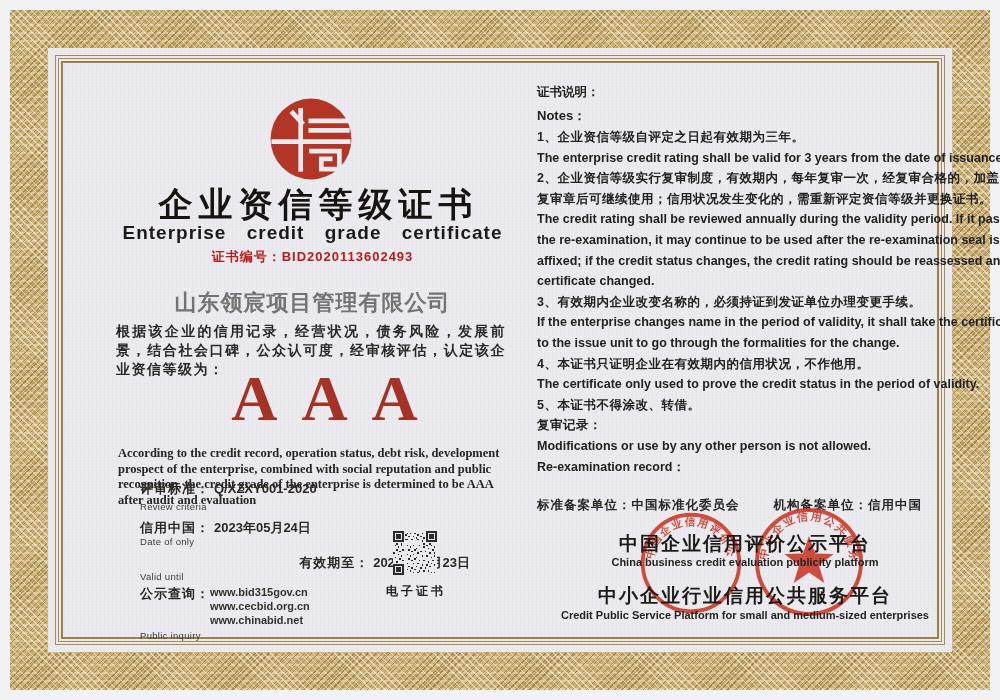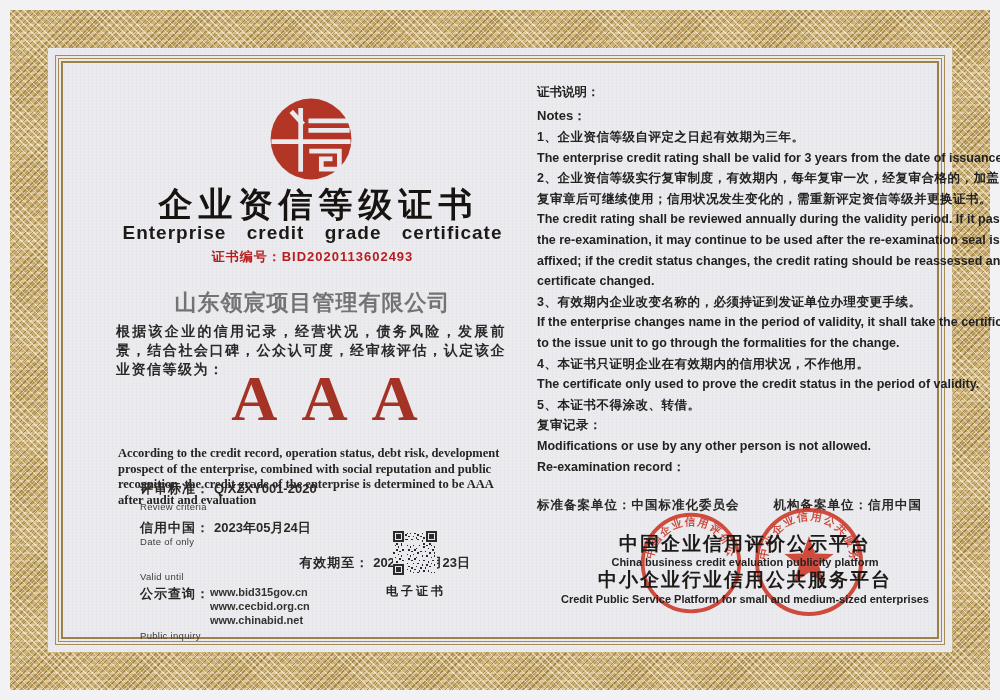--- a/index.html
+++ b/index.html
@@ -66,21 +66,21 @@
   .filing-line{left:537px;top:481px;width:425px;font-size:12.5px;font-weight:700;
     color:#2a2725;letter-spacing:1px;white-space:nowrap;margin-top:16px;}
   .filing-line .gap{display:inline-block;width:34px;}
 
   .stamp{opacity:.9;}
   .stamp-left{left:638px;top:510px;width:106px;height:106px;}
   .stamp-right{left:753px;top:506px;width:112px;height:112px;}
   .platform-block{left:520px;top:533px;width:450px;text-align:center;z-index:5;}
   .platform-cn1{font-size:19px;font-weight:700;color:#1d1a18;letter-spacing:2px;line-height:22px;}
   .platform-en1{font-size:11px;font-weight:700;color:#242220;line-height:13px;margin-top:1px;}
-  .platform-cn2{font-size:19px;font-weight:700;color:#1d1a18;letter-spacing:2px;line-height:22px;margin-top:0;}
+  .platform-cn2{font-size:19px;font-weight:700;color:#1d1a18;letter-spacing:2px;line-height:22px;margin-top:16px;}
   .platform-en2{font-size:11px;font-weight:700;color:#242220;line-height:13px;margin-top:2px;}
 </style>
 </head>
 <body>
 
 <div>
 
   <div class="gold-band"></div>
   <div class="inner-paper"></div>
   <div class="frame"></div>

